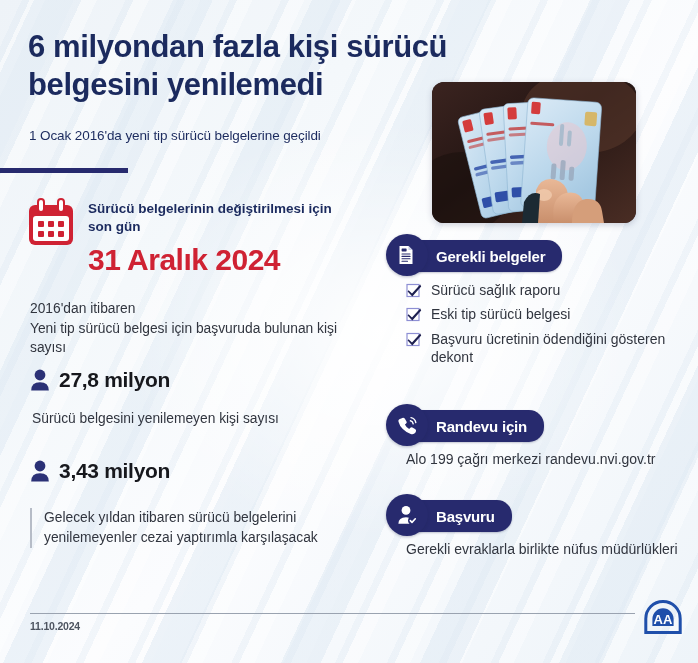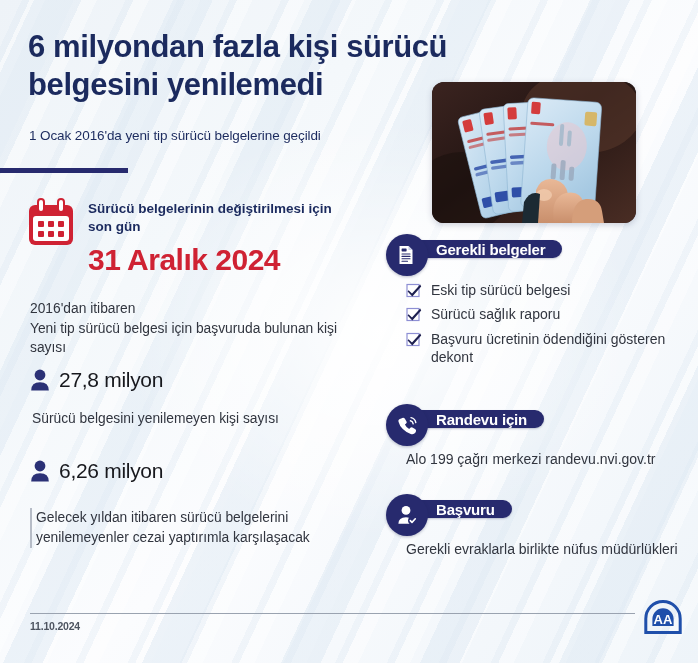--- a/index.html
+++ b/index.html
@@ -128,45 +128,45 @@
   }
   .stat-label.one { left: 30px; top: 299px; width: 320px; }
   .stat-label.two { left: 32px; top: 409px; width: 320px; }
 
   .stat-value {
     position: absolute;
     display: flex;
     align-items: center;
     gap: 9px;
     font-size: 21px;
-    font-weight: normal;
+    font-weight: bold;
     color: #17181d;
     letter-spacing: -0.3px;
   }
   .stat-value.one { left: 30px; top: 368px; }
   .stat-value.two { left: 30px; top: 459px; }
   .person-icon { width: 20px; height: 22px; flex: 0 0 auto; }
 
   .note {
     position: absolute;
     left: 30px; top: 508px;
     width: 300px;
-    padding-left: 4px;
+    padding-left: 12px;
     border-left: 2px solid #b6bcc7;
     font-size: 13.8px;
     line-height: 1.45;
     color: #31353f;
   }
 
   
   .pill {
     position: absolute;
     display: flex;
     align-items: center;
-    height: 18px;
+    height: 32px;
     background: #272a6e;
     border-radius: 15px;
     padding-right: 17px;
     color: #ffffff;
     font-size: 15px;
     font-weight: bold;
     letter-spacing: -0.2px;
     box-shadow: 0 1px 2px rgba(30,35,80,0.25);
     text-align: right;
   }
@@ -355,21 +355,21 @@
     </div>
 
     <div class="stat-label two" style="white-space:pre-line">Sürücü belgesini yenilemeyen kişi sayısı</div>
     <div class="stat-value two">
       <span class="person-icon">
         <svg viewBox="0 0 20 22" aria-hidden="true">
           <circle cx="10" cy="6" r="5.4" fill="#2b3176"></circle>
           <path d="M1.2 21.5 q0 -8.2 8.8 -8.2 q8.8 0 8.8 8.2 Z" fill="#2b3176"></path>
         </svg>
       </span>
-      <span>6,26 milyon</span>
+      <span>3,43 milyon</span>
     </div>
 
     <div class="note">Gelecek yıldan itibaren sürücü belgelerini yenilemeyenler cezai yaptırımla karşılaşacak</div>
 
     <div class="pill" id="pill-docs">
       <span class="pill-circle">
         <svg width="24" height="24" viewBox="0 0 24 24" aria-hidden="true">
           <path d="M4.5 3 h9 l4 4 v14 h-13 Z" fill="#ffffff"></path>
           <path d="M13.5 3 v4 h4 Z" fill="#c9cde6"></path>
           <g stroke="#272a6e" stroke-width="1.1" stroke-linecap="round">
@@ -378,45 +378,45 @@
             <line x1="7" y1="15.8" x2="15" y2="15.8"></line>
             <line x1="7" y1="18.2" x2="12.5" y2="18.2"></line>
           </g>
           <rect x="6.6" y="5.4" width="5" height="3" rx="0.6" fill="#272a6e"></rect>
         </svg>
       </span>
       <span class="pill-label">Gerekli belgeler</span>
     </div>
 
     <div class="check-list">
+      <div class="check-item">
+        <span class="checkbox">
+          <svg viewBox="0 0 16 16" aria-hidden="true">
+            <rect x="1" y="2.5" width="12" height="12" fill="#ffffff" stroke="#8e8fd4" stroke-width="1.2"></rect>
+            <path d="M2.5 8.2 L6 11.6 L14.2 2.6 L15.2 4.6 L6.3 14.4 L1.6 9.6 Z" fill="#1e2050"></path>
+          </svg>
+        </span>
+        <span>Sürücü sağlık raporu</span>
+      </div>
       <div class="check-item">
         <span class="checkbox">
           <svg viewBox="0 0 16 16" aria-hidden="true">
             <rect x="1" y="2.5" width="12" height="12" fill="#ffffff" stroke="#8e8fd4" stroke-width="1.2"></rect>
             <path d="M2.5 8.2 L6 11.6 L14.2 2.6 L15.2 4.6 L6.3 14.4 L1.6 9.6 Z" fill="#1e2050"></path>
           </svg>
         </span>
         <span>Eski tip sürücü belgesi</span>
       </div>
       <div class="check-item">
         <span class="checkbox">
           <svg viewBox="0 0 16 16" aria-hidden="true">
             <rect x="1" y="2.5" width="12" height="12" fill="#ffffff" stroke="#8e8fd4" stroke-width="1.2"></rect>
             <path d="M2.5 8.2 L6 11.6 L14.2 2.6 L15.2 4.6 L6.3 14.4 L1.6 9.6 Z" fill="#1e2050"></path>
           </svg>
         </span>
-        <span>Sürücü sağlık raporu</span>
-      </div>
-      <div class="check-item">
-        <span class="checkbox">
-          <svg viewBox="0 0 16 16" aria-hidden="true">
-            <rect x="1" y="2.5" width="12" height="12" fill="#ffffff" stroke="#8e8fd4" stroke-width="1.2"></rect>
-            <path d="M2.5 8.2 L6 11.6 L14.2 2.6 L15.2 4.6 L6.3 14.4 L1.6 9.6 Z" fill="#1e2050"></path>
-          </svg>
-        </span>
         <span>Başvuru ücretinin ödendiğini gösteren dekont</span>
       </div>
     </div>
 
     <div class="pill" id="pill-appointment">
       <span class="pill-circle">
         <svg width="24" height="24" viewBox="0 0 24 24" aria-hidden="true">
           <path d="M6.2 5.4 q2.4 -1.6 3.7 0.4 l1.6 2.6 q0.8 1.3 -0.6 2.3 l-1 0.8 q1.4 3 4.3 4.6 l0.9 -1.1 q1 -1.3 2.3 -0.5 l2.6 1.6 q2 1.3 0.3 3.6 q-1.6 2.1 -4.6 1.2 q-4.6 -1.4 -7.9 -4.8 q-3.3 -3.4 -4.3 -7.4 q-0.7 -2.6 2.7 -3.3 Z" fill="#ffffff"></path>
           <g stroke="#ffffff" stroke-width="1.4" fill="none" stroke-linecap="round">
             <path d="M16 4.6 q4.2 0.9 4.8 5"></path>

